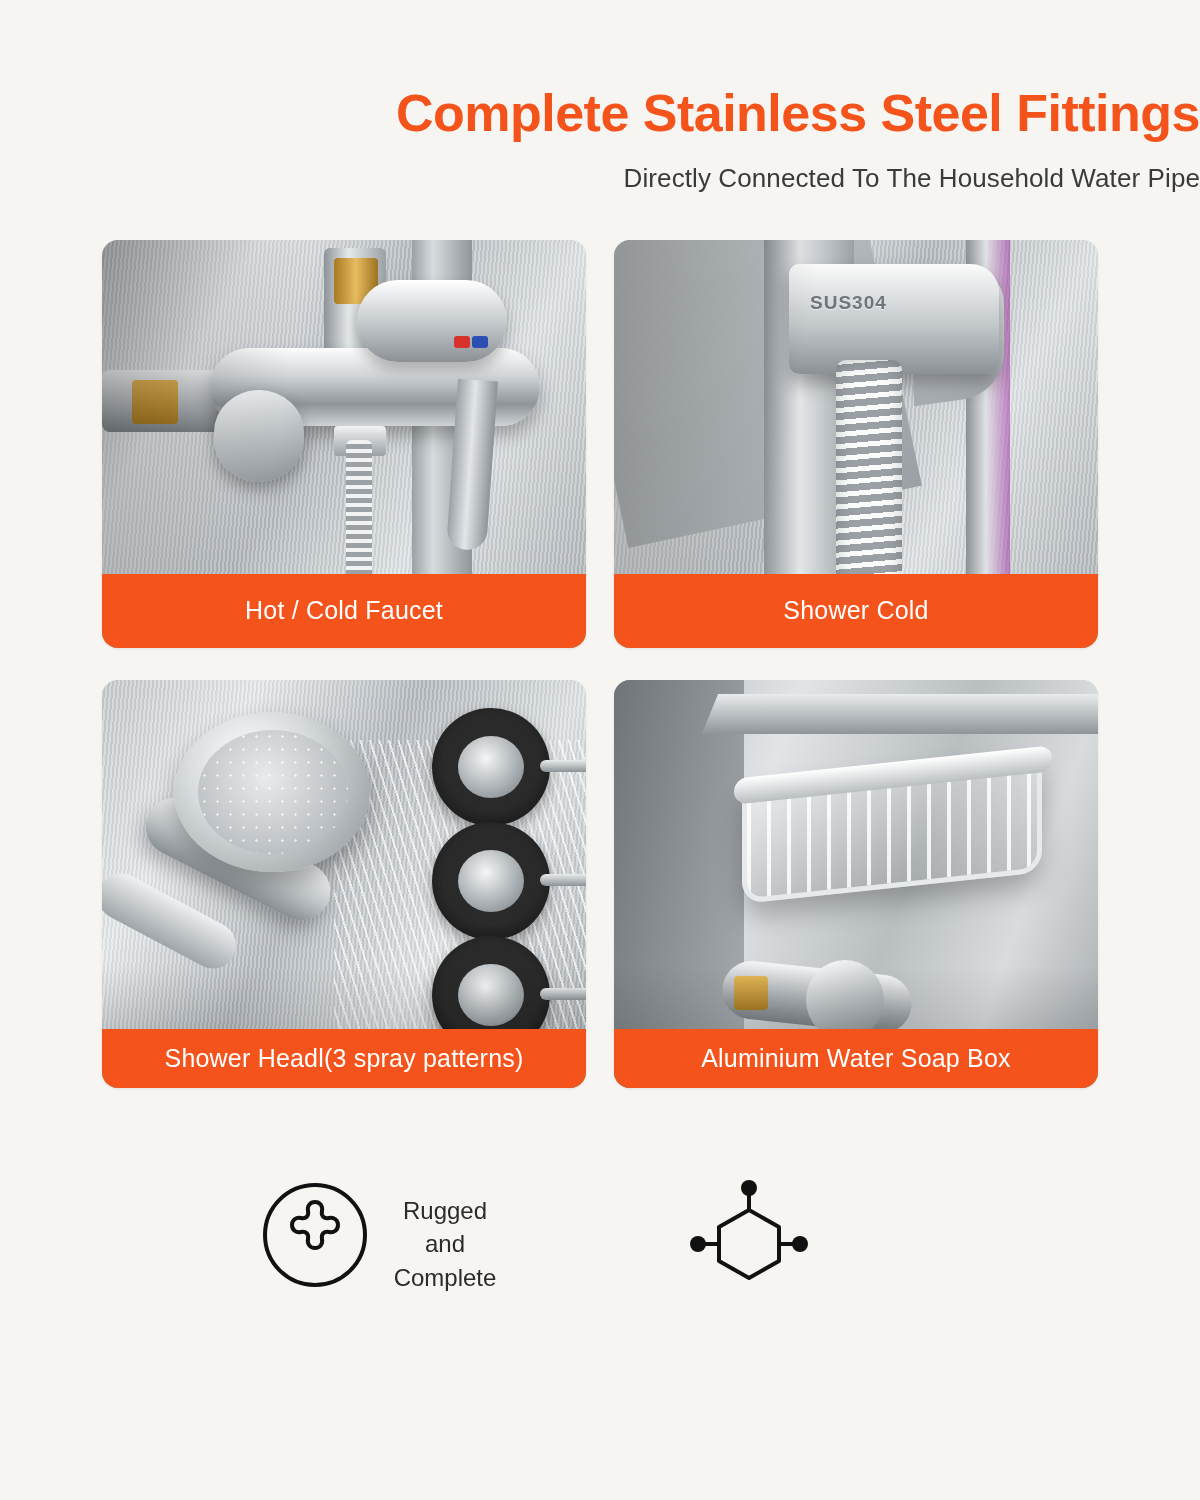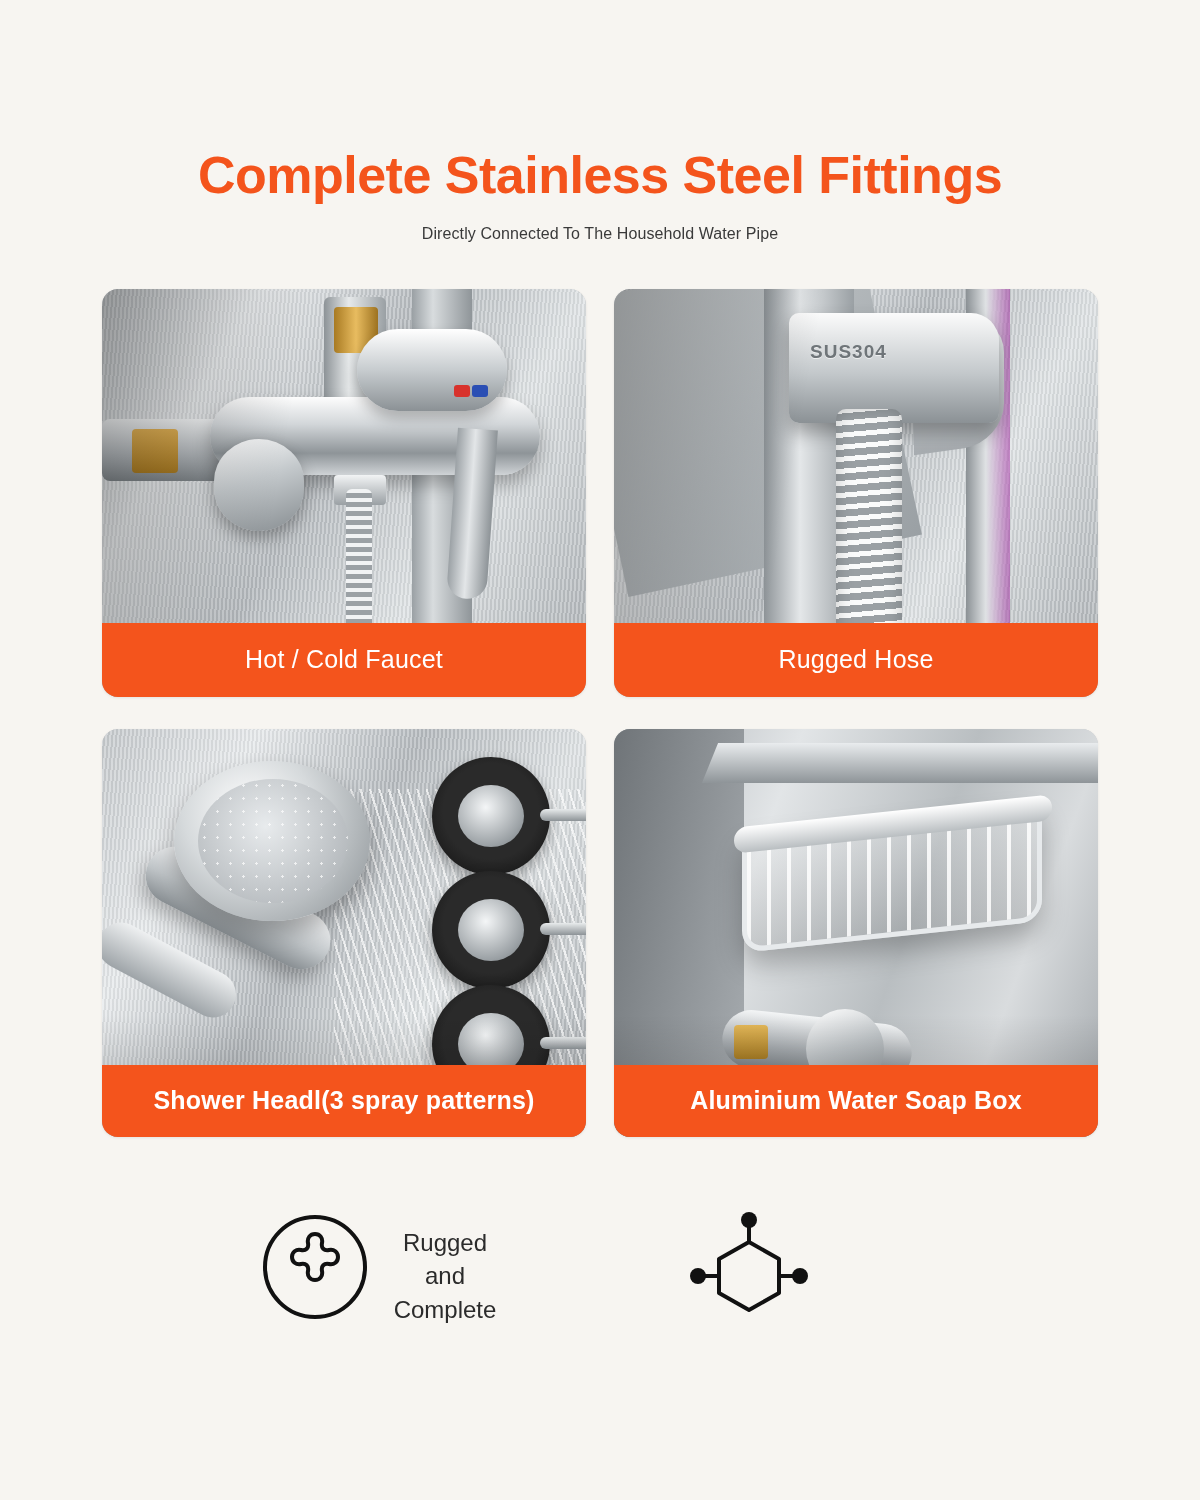--- a/index.html
+++ b/index.html
@@ -9,31 +9,31 @@
     font-family: "Liberation Sans", sans-serif;
     overflow: hidden;
   }
   .page {
     position: relative;
     width: 1200px; height: 1500px;
     background: #f7f5f1;
   }
 
   
-  .header { padding-top: 116px; text-align: center; margin-top: 32px; }
+  .header { padding-top: 86px; text-align: right; }
   .headline {
     font-size: 52px;
     font-weight: 800;
     letter-spacing: -0.5px;
     color: #f4541c;
     line-height: 1.05;
   }
   .subhead {
     margin-top: 22px;
-    font-size: 16px;
+    font-size: 26px;
     font-weight: 400;
     color: #3a3a3a;
     letter-spacing: 0.1px;
   }
 
   
   .grid {
     margin: 46px auto 0;
     width: 996px;
     display: grid;
@@ -59,21 +59,21 @@
     left: 0; right: 0; bottom: 0;
     height: 74px;
     background: #f4541c;
     color: #ffffff;
     font-size: 25px;
     display: flex;
     align-items: center;
     justify-content: center;
     letter-spacing: 0.2px;
   }
-  .card.tall .caption { height: 72px; font-weight: bold; }
+  .card.tall .caption { height: 59px; }
 
   
   .benefits {
     position: absolute;
     left: 0; right: 0;
     top: 1175px;
     display: flex;
     justify-content: center;
     gap: 168px;
   }
@@ -355,21 +355,21 @@
         <div class="metalbg"></div>
         <div class="c2-panel"></div>
         <div class="c2-bar"></div>
         <div class="c2-pipe"></div>
         <div class="c2-holder-arm"></div>
         <div class="c2-holder"></div>
         <div class="c2-logo">SUS304</div>
         <div class="c2-hose"></div>
         <div class="shade-left"></div>
       </div>
-      <div class="caption">Rugged Hose</div>
+      <div class="caption">Shower Cold</div>
     </div>
 
     <div class="card tall">
       <div class="photo">
         <div class="metalbg"></div>
         <div class="c3-spray"></div>
         <div class="c3-handle2"></div>
         <div class="c3-handle"></div>
         <div class="c3-head"></div>
         <div class="c3-face"></div>

